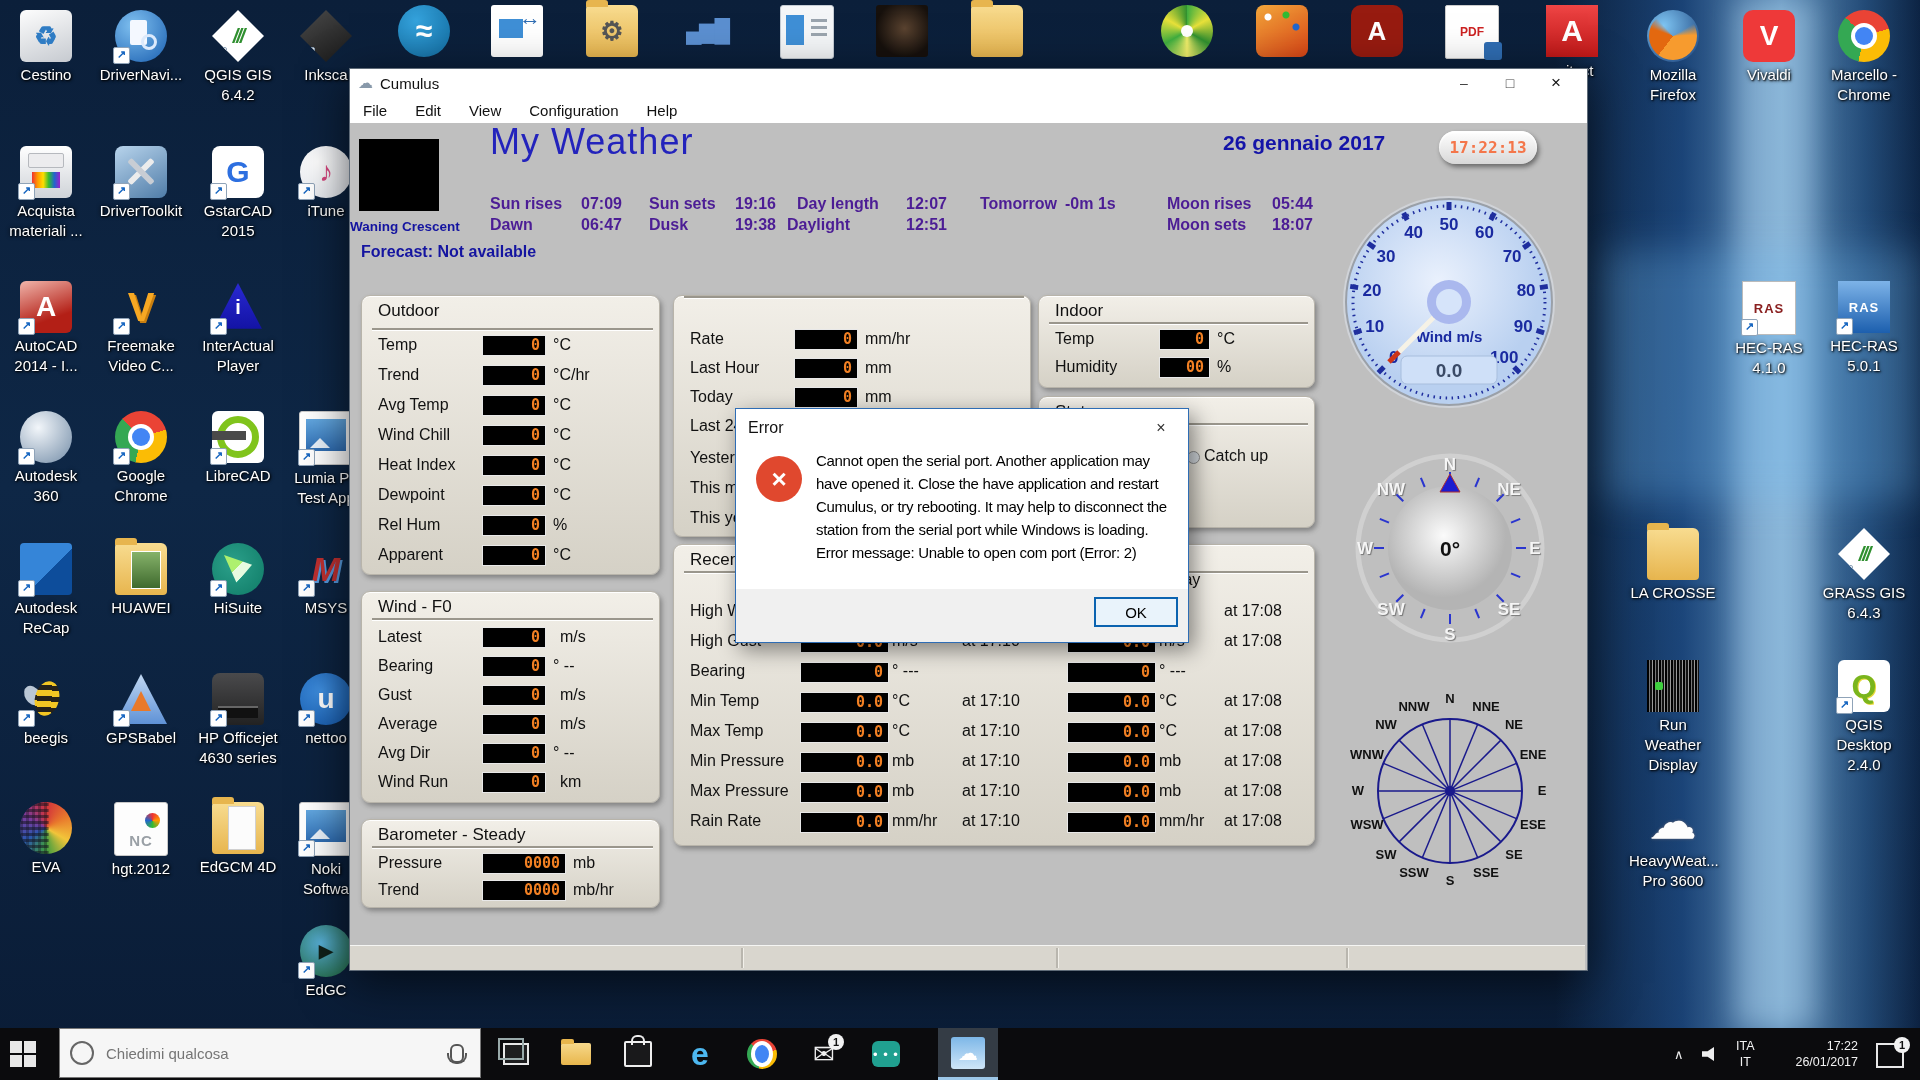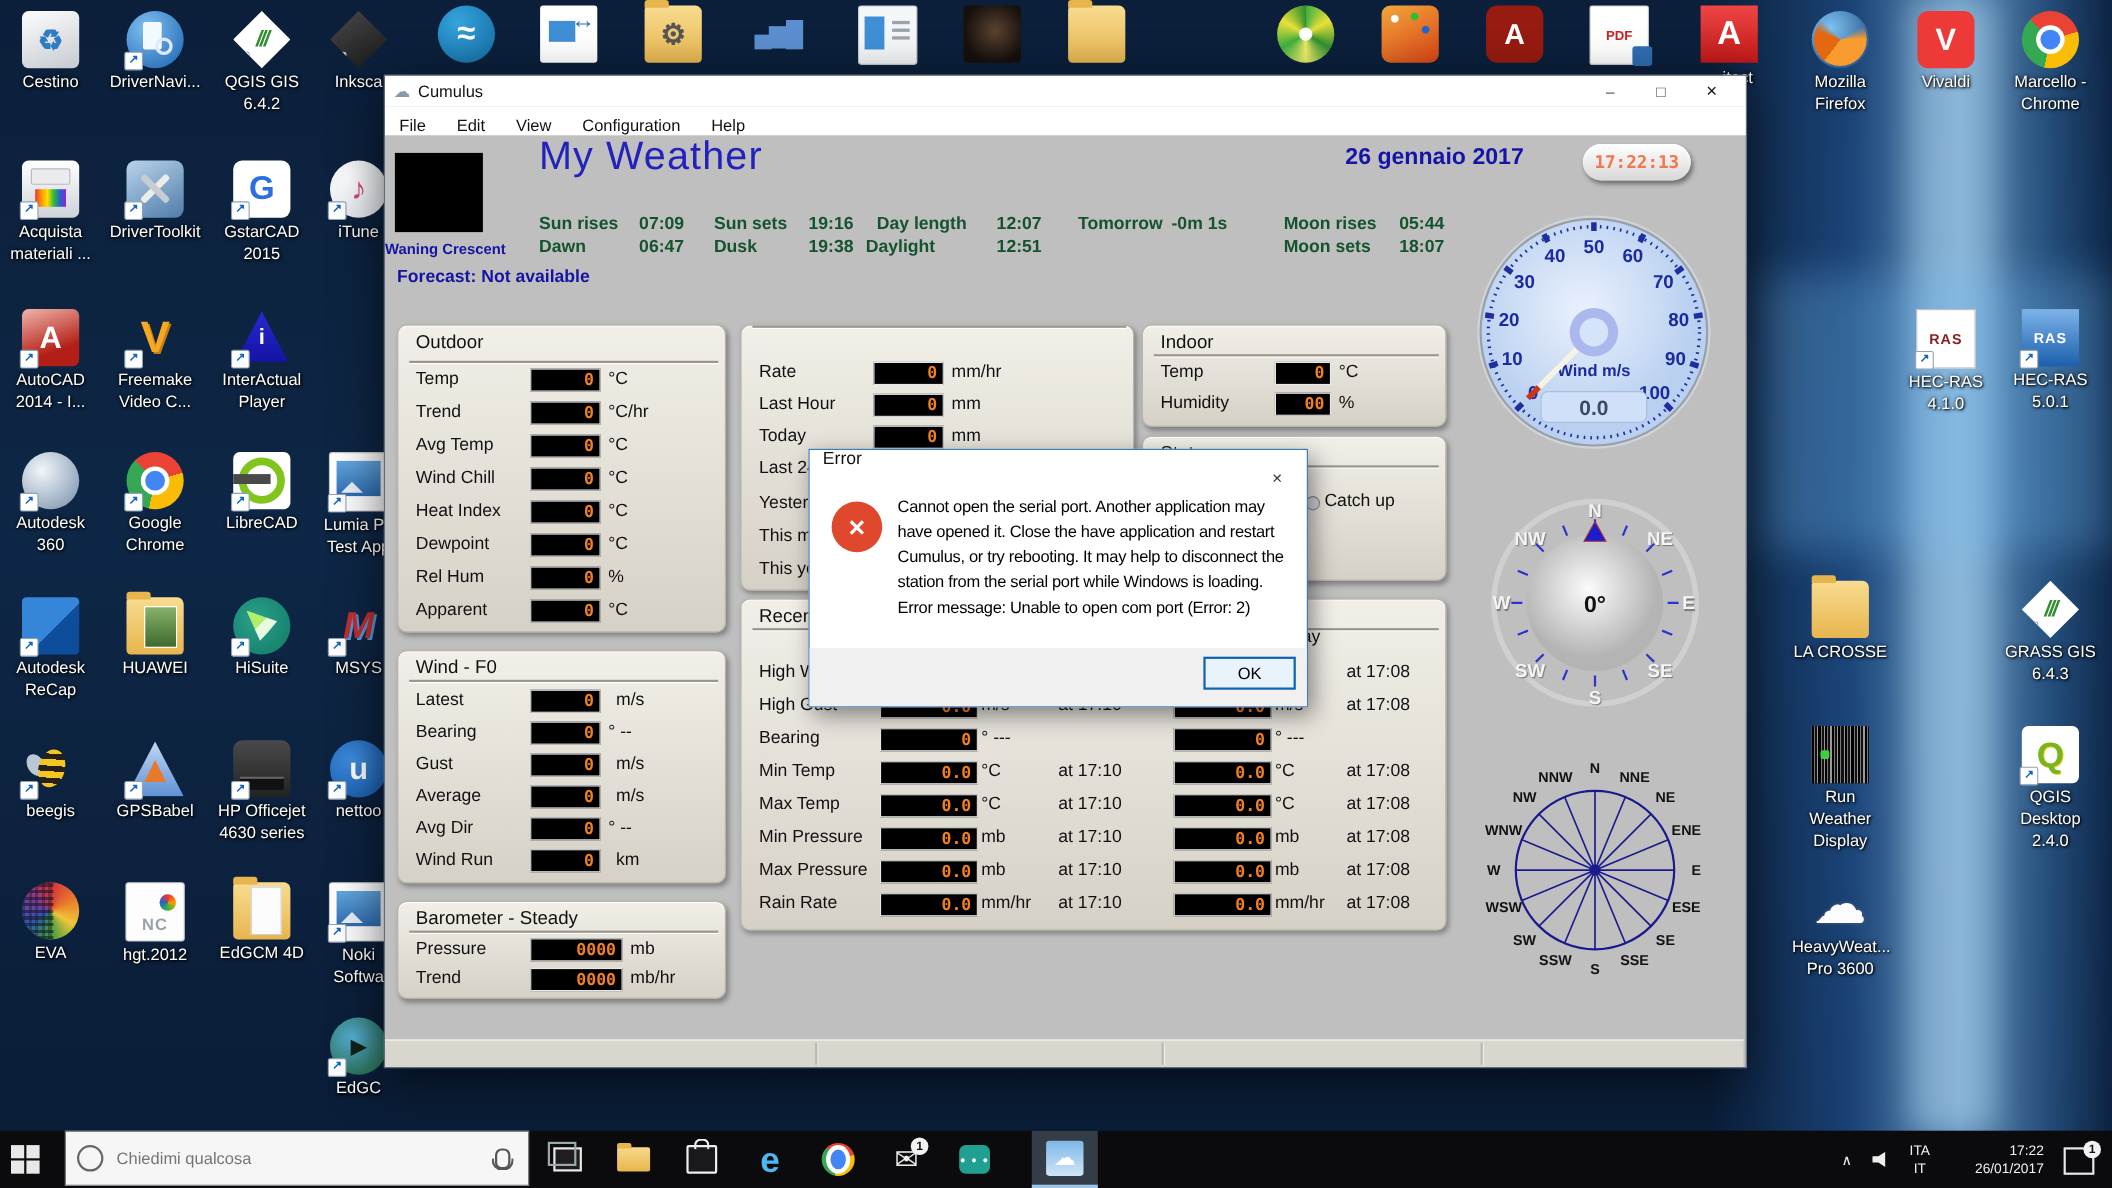--- a/index.html
+++ b/index.html
@@ -118,27 +118,27 @@
   
   .win{position:absolute;left:349px;top:68px;width:1237px;height:901px;background:#bfbfbf;z-index:20;
        border:1px solid #5f6b78;box-shadow:0 12px 45px rgba(0,0,0,.6);}
   .tbar{position:absolute;left:0;top:0;right:0;height:28px;background:#fff;display:flex;align-items:center;padding:0 8px;gap:7px;}
   .appico{font-size:15px;color:#8899aa;}
   .tttl{font-size:15px;color:#111;}
   .wbtns{margin-left:auto;display:flex;height:28px;}
   .wbtn{width:46px;height:28px;display:flex;align-items:center;justify-content:center;font-size:14px;color:#444;cursor:pointer;}
   .wbtn.close{color:#111;font-size:17px;}
   .mbar{position:absolute;top:28px;left:0;right:0;height:26px;background:#fff;display:flex;gap:28px;padding:0 13px;
-        align-items:flex-end;font-size:15px;color:#111;}
+        align-items:center;font-size:15px;color:#111;}
   .mitem{cursor:pointer;}
   
   .moonbox{position:absolute;left:9px;top:70px;width:80px;height:72px;background:#000;}
   .moonlbl{position:absolute;left:0px;top:150px;width:130px;font-size:13.5px;color:#1414a0;font-weight:bold;}
   .mytitle{position:absolute;left:140px;top:52px;font-size:36px;color:#2323bc;letter-spacing:1px;}
-  .astro{position:absolute;font-size:16px;font-weight:bold;color:#14532d;white-space:nowrap;}
+  .astro{position:absolute;font-size:16px;font-weight:bold;color:#4c1d95;white-space:nowrap;}
   .forecast{position:absolute;left:11px;top:174px;font-size:16px;font-weight:bold;color:#1414a0;}
   .hdate{position:absolute;left:873px;top:62px;font-size:21px;font-weight:bold;color:#1414a8;}
   .clockbtn{position:absolute;left:1089px;top:62px;width:98px;height:33px;border-radius:17px;cursor:pointer;
      background:linear-gradient(#ffffff,#d8d8d8);box-shadow:2px 3px 5px rgba(0,0,0,.45),inset 0 2px 2px #fff;
      display:flex;align-items:center;justify-content:center;font-family:"DejaVu Sans Mono",monospace;
      font-weight:bold;font-size:16px;color:#f4764a;}
   
   .panel{position:absolute;background:linear-gradient(180deg,#f2efe8,#d5d1c6);border-radius:9px;
      border:1px solid #b8b4aa;box-shadow:inset 0 1px 0 #fff,2px 3px 5px rgba(60,60,60,.45);}
   .ttl{font-size:17px;color:#111;padding:5px 0 1px 16px;}
@@ -162,21 +162,21 @@
   .ryt{left:550px;}
   .lcd.r{width:80px;position:absolute;top:0;}
   
   .led{position:absolute;width:11px;height:11px;border:1px solid #888;border-radius:50%;background:#cfd4d9;}
   
   .wsbar{position:absolute;left:0;top:876px;width:1235px;height:24px;background:#d9d6ce;border-top:1px solid #f5f5f3;}
   .wsdiv{position:absolute;top:2px;bottom:2px;width:2px;background:#b9b6ae;box-shadow:1px 0 0 #f2f0ea;}
   
   .dlg{position:absolute;left:735px;top:408px;width:452px;height:233px;background:#fff;border:1px solid #2e6db5;
        box-shadow:5px 7px 20px rgba(0,0,0,.45);z-index:60;}
-  .dcap{height:28px;display:flex;align-items:flex-start;padding:0 12px;font-size:16px;color:#111;flex-direction:column;}
+  .dcap{height:28px;display:flex;align-items:flex-end;padding:0 12px;font-size:16px;color:#111;}
   .dx{margin-left:auto;width:30px;text-align:center;font-size:16px;color:#333;cursor:pointer;}
   .erricon{position:absolute;left:20px;top:47px;width:46px;height:46px;border-radius:50%;background:#e0482e;
      color:#fff;display:flex;align-items:center;justify-content:center;font-size:26px;font-weight:bold;}
   .dmsg{position:absolute;left:80px;top:40px;width:360px;font-size:15px;line-height:23px;color:#000;letter-spacing:-0.3px;white-space:nowrap;}
   .dfoot{position:absolute;left:0;right:0;bottom:0;height:53px;background:#f0f0f0;}
   .okbtn{position:absolute;left:358px;top:8px;width:84px;height:30px;background:#e9f3fb;border:2px solid #0b63b0;
      font-size:15px;font-family:"Liberation Sans",sans-serif;cursor:pointer;}
   
   .task{position:absolute;left:0;top:1028px;width:1920px;height:52px;background:#0b0b0d;z-index:100;}
   .tstart{position:absolute;left:10px;top:13px;width:26px;height:26px;display:grid;grid-template-columns:12px 12px;gap:2px;cursor:pointer;}

